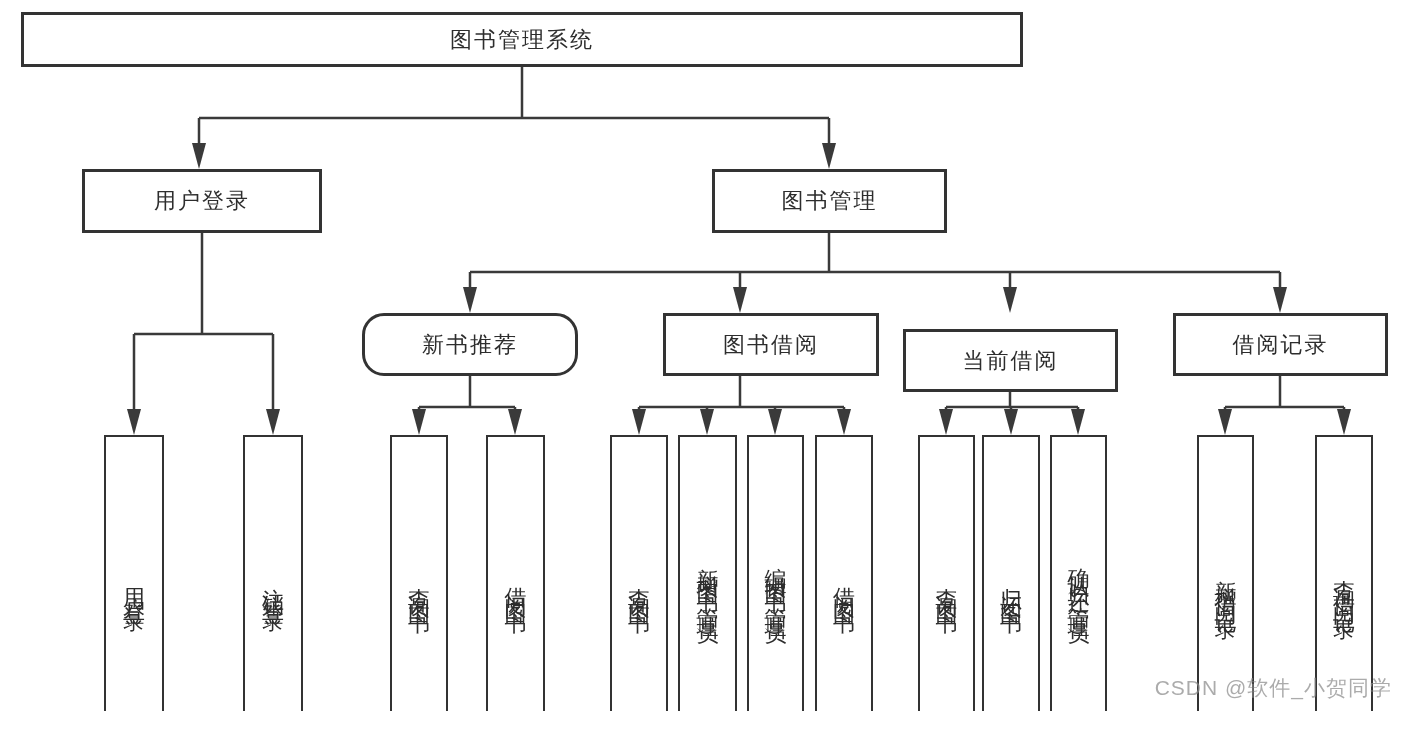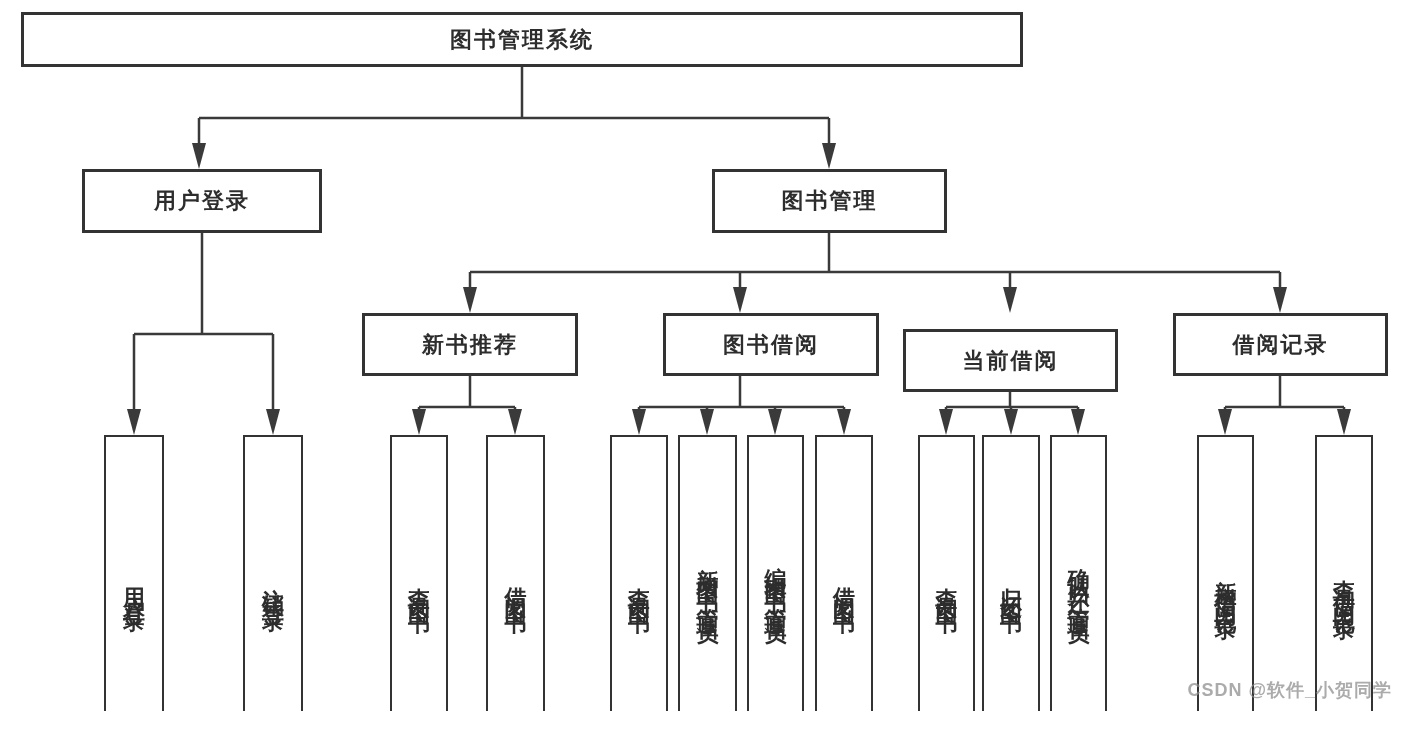--- a/index.html
+++ b/index.html
@@ -11,21 +11,20 @@
   }
   html, body { margin: 0; padding: 0; background: var(--background); }
   .canvas {
     position: relative;
     width: 1405px;
     height: 711px;
     background: var(--background);
     font-family: "Liberation Sans", sans-serif;
     color: var(--text);
     overflow: hidden;
-    font-weight: bold;
   }
   #connectors {
     position: absolute;
     left: 0; top: 0;
     width: 1405px; height: 747px;
   }
   #connectors path {
     stroke: var(--line);
     stroke-width: 2.5;
     fill: none;
@@ -48,21 +47,21 @@
     writing-mode: vertical-rl;
     text-orientation: mixed;
     letter-spacing: 8px;
     white-space: normal;
     line-height: 1;
   }
   .watermark {
     position: absolute;
     right: 13px;
     bottom: 9px;
-    font-size: 18px;
+    font-size: 21px;
     letter-spacing: 1px;
     color: var(--watermark);
     opacity: 0.72;
     z-index: 5;
     white-space: nowrap;
   }
 </style>
 </head>
 <body>
 
@@ -101,21 +100,21 @@
       <polygon points="1218,409 1232,409 1225,435"></polygon>
       <polygon points="1337,409 1351,409 1344,435"></polygon>
     </g>
   </svg>
 
   <div class="node" style="left:21px; top:12px; width:1002px; height:55px;">图书管理系统</div>
 
   <div class="node" style="left:82px; top:169px; width:240px; height:64px;">用户登录</div>
   <div class="node" style="left:712px; top:169px; width:235px; height:64px;">图书管理</div>
 
-  <div class="node" style="left:362px; top:313px; width:216px; height:63px;">新书推荐</div>
+  <div class="node" style="left:362px; top:313px; width:216px; height:63px;border-radius:22px;">新书推荐</div>
   <div class="node" style="left:632px; top:313px; width:216px; height:63px;margin-left:31px;">图书借阅</div>
   <div class="node" style="left:903px; top:329px; width:215px; height:63px;">当前借阅</div>
   <div class="node" style="left:1173px; top:313px; width:215px; height:63px;">借阅记录</div>
 
   <div class="node leaf" style="left:104px; top:435px; width:60px; height:302px;">用户登录</div>
   <div class="node leaf" style="left:243px; top:435px; width:60px; height:302px;">注销登录</div>
 
   <div class="node leaf" style="left:390px; top:435px; width:58px; height:302px;">查询图书</div>
   <div class="node leaf" style="left:486px; top:435px; width:59px; height:302px;">借阅图书</div>
 

